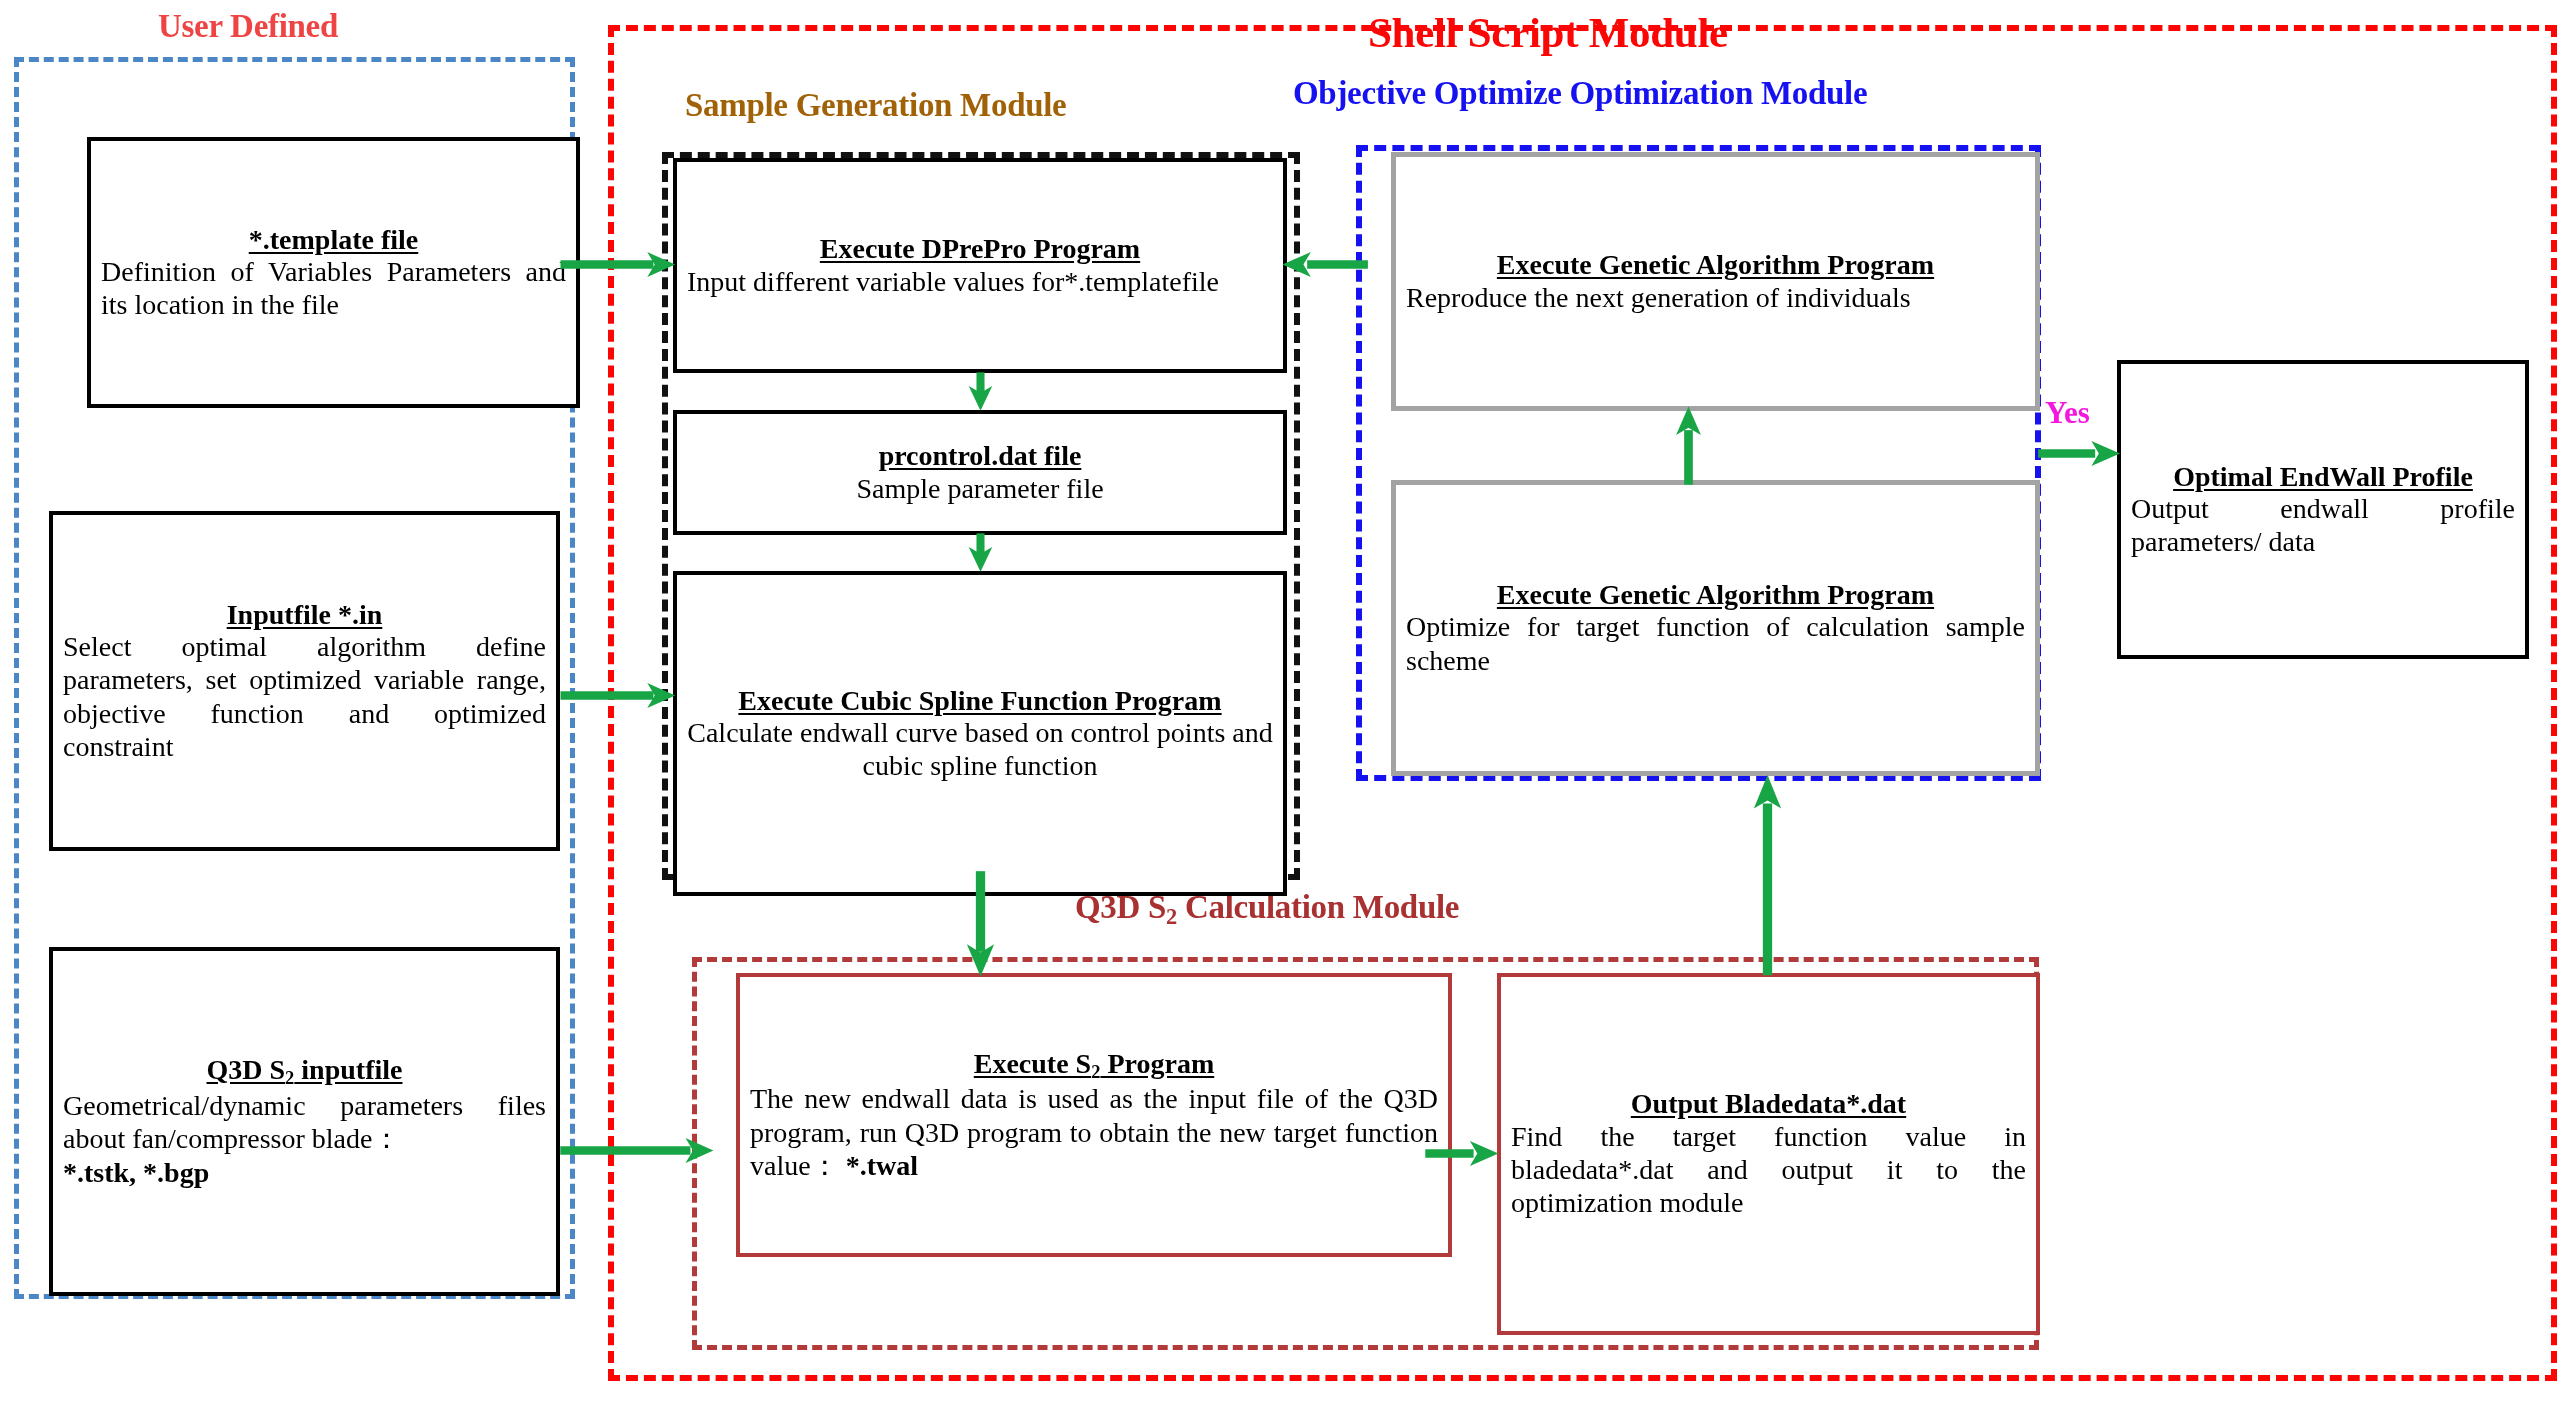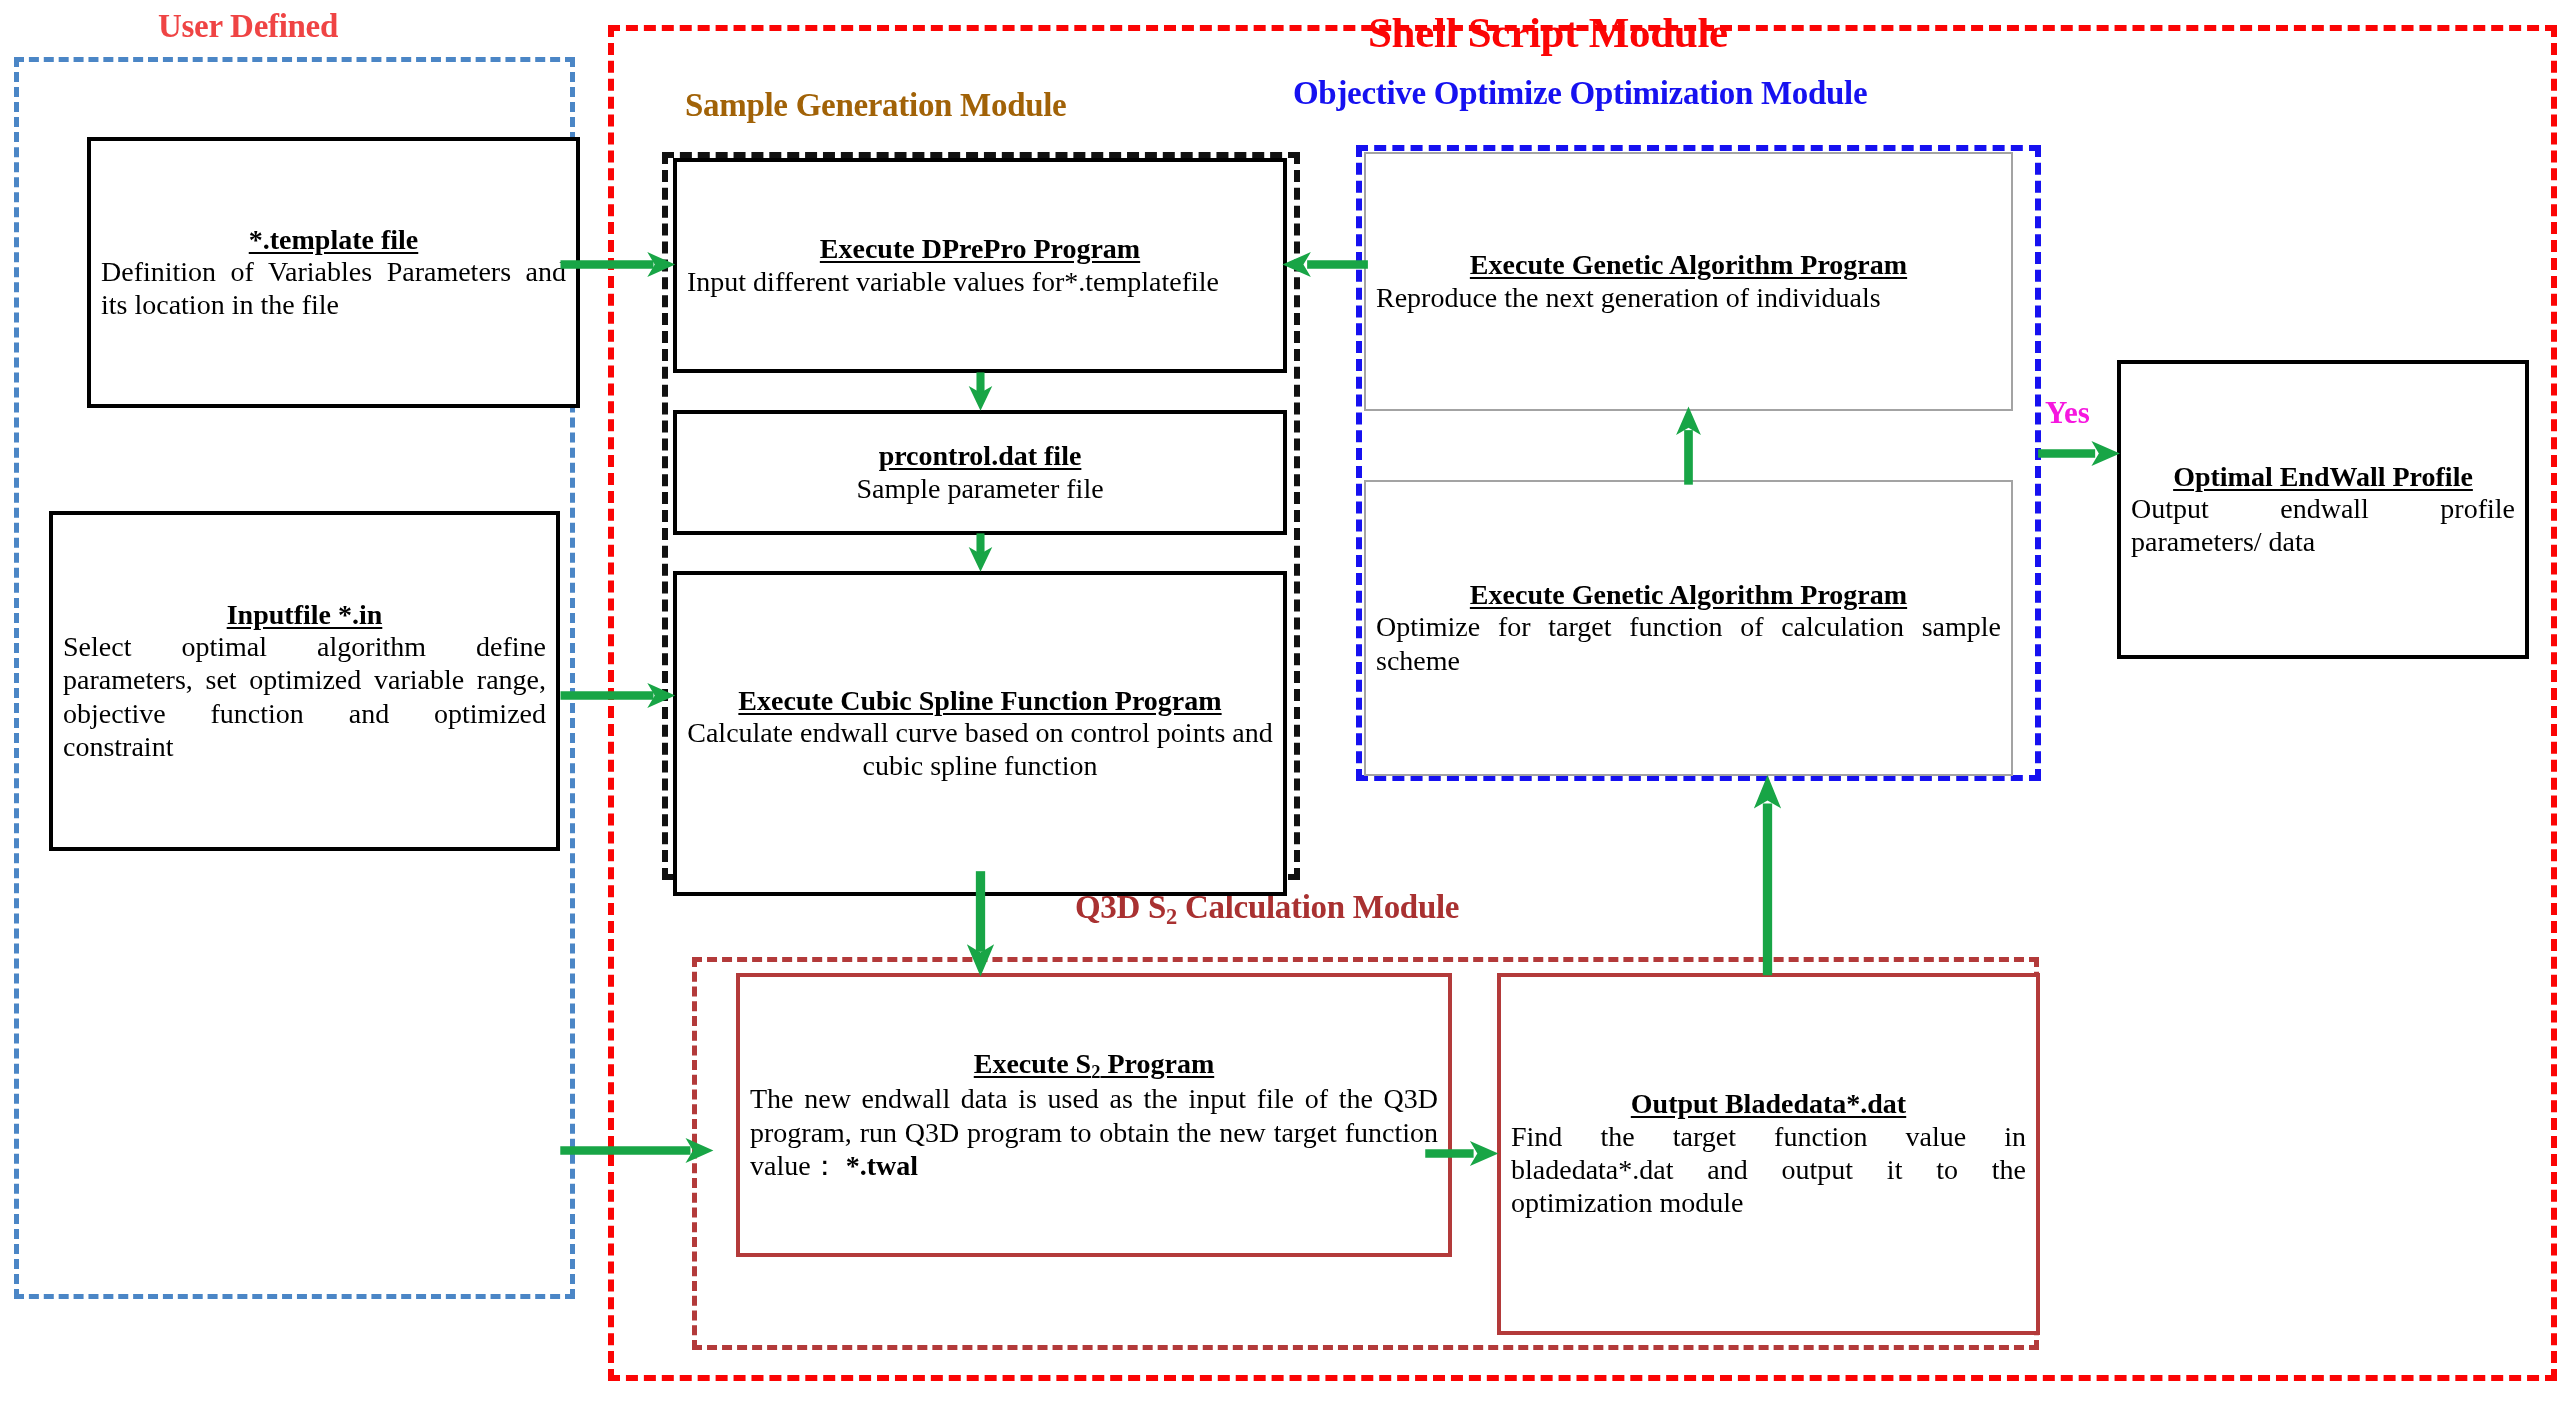--- a/index.html
+++ b/index.html
@@ -22,21 +22,21 @@
   .cap-sample{color:#a16207;font-size:33px;}
   .cap-obj{color:#1611f0;font-size:33px;}
   .cap-q3d{color:#a93131;font-size:33px;}
   .cap sub{font-size:0.68em;vertical-align:-0.25em;}
 
   
   .box{position:absolute;box-sizing:border-box;background:#fff;
        display:flex;flex-direction:column;justify-content:center;
        padding:3.7px 10px;}
   .box.k-black{border:4.4px solid #000;}
-  .box.k-blue{border:2px solid #a3a3a3;}
+  .box.k-blue{border:5px solid #a3a3a3;margin-left:27px;}
   .box.k-red{border:4.4px solid #b33a3a;}
 
   .btitle{font-weight:bold;font-size:28px;line-height:1.12;text-align:center;
           text-decoration:underline;text-underline-offset:2.5px;color:#000;}
   .btitle sub{font-size:0.66em;vertical-align:-0.28em;}
   .bbody{font-size:28px;line-height:1.19;text-align:justify;
          text-align-last:left;color:#000;hyphens:none;}
   .bbody.center{text-align:center;text-align-last:center;}
   .bbody b{font-weight:bold;}
 
@@ -76,20 +76,25 @@
   <div class="box k-black" style="left:67px;top:137px;width:493px;height:271px;margin-left:20px;">
     <div class="btitle">*.template file</div>
     <div class="bbody">Definition of Variables Parameters and its location in the file</div>
   </div>
 
   <div class="box k-black" style="left:49px;top:511px;width:511px;height:340px;">
     <div class="btitle">Inputfile *.in</div>
     <div class="bbody">Select optimal algorithm define parameters, set optimized variable range, objective function and optimized constraint</div>
   </div>
 
+  <div class="box k-black" style="left:49px;top:947px;width:511px;height:349px;">
+    <div class="btitle"><span>Q3D S</span><sub>2</sub><span> inputfile</span></div>
+    <div class="bbody"><span>Geometrical/dynamic parameters files about fan/compressor blade：</span></div>
+    <div class="bbody" style="text-align:left;text-align-last:left;"><b>*.tstk, *.bgp</b></div>
+  </div>
 
   <div class="box k-black" style="left:673px;top:158px;width:614px;height:215px;">
     <div class="btitle">Execute DPrePro Program</div>
     <div class="bbody">Input different variable values for*.templatefile</div>
   </div>
 
   <div class="box k-black" style="left:673px;top:410px;width:614px;height:125px;">
     <div class="btitle">prcontrol.dat file</div>
     <div class="bbody center">Sample parameter file</div>
   </div>

